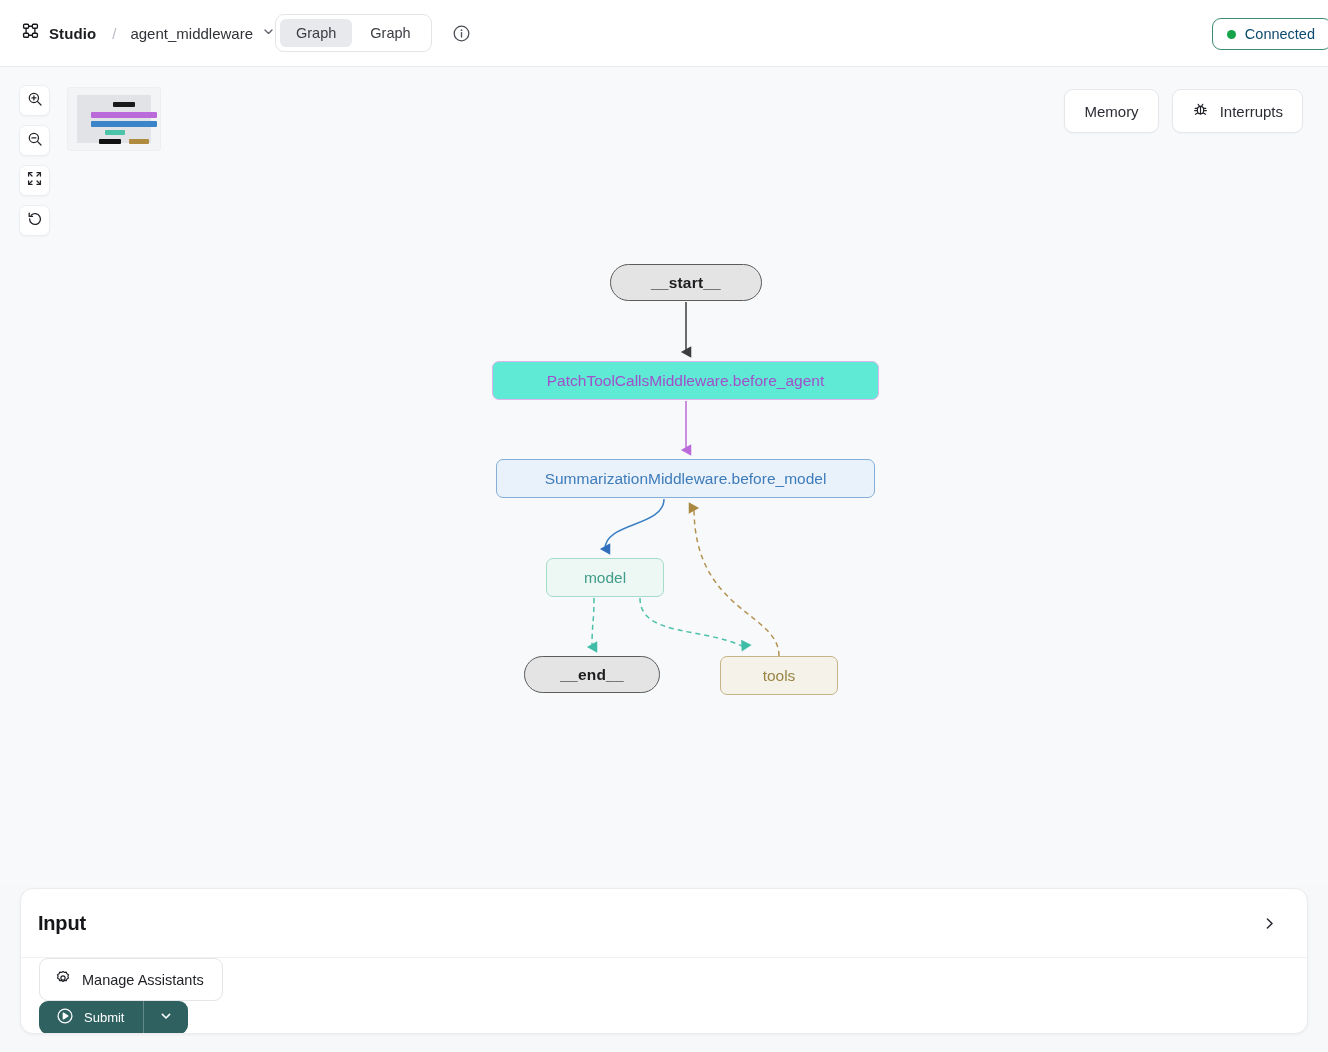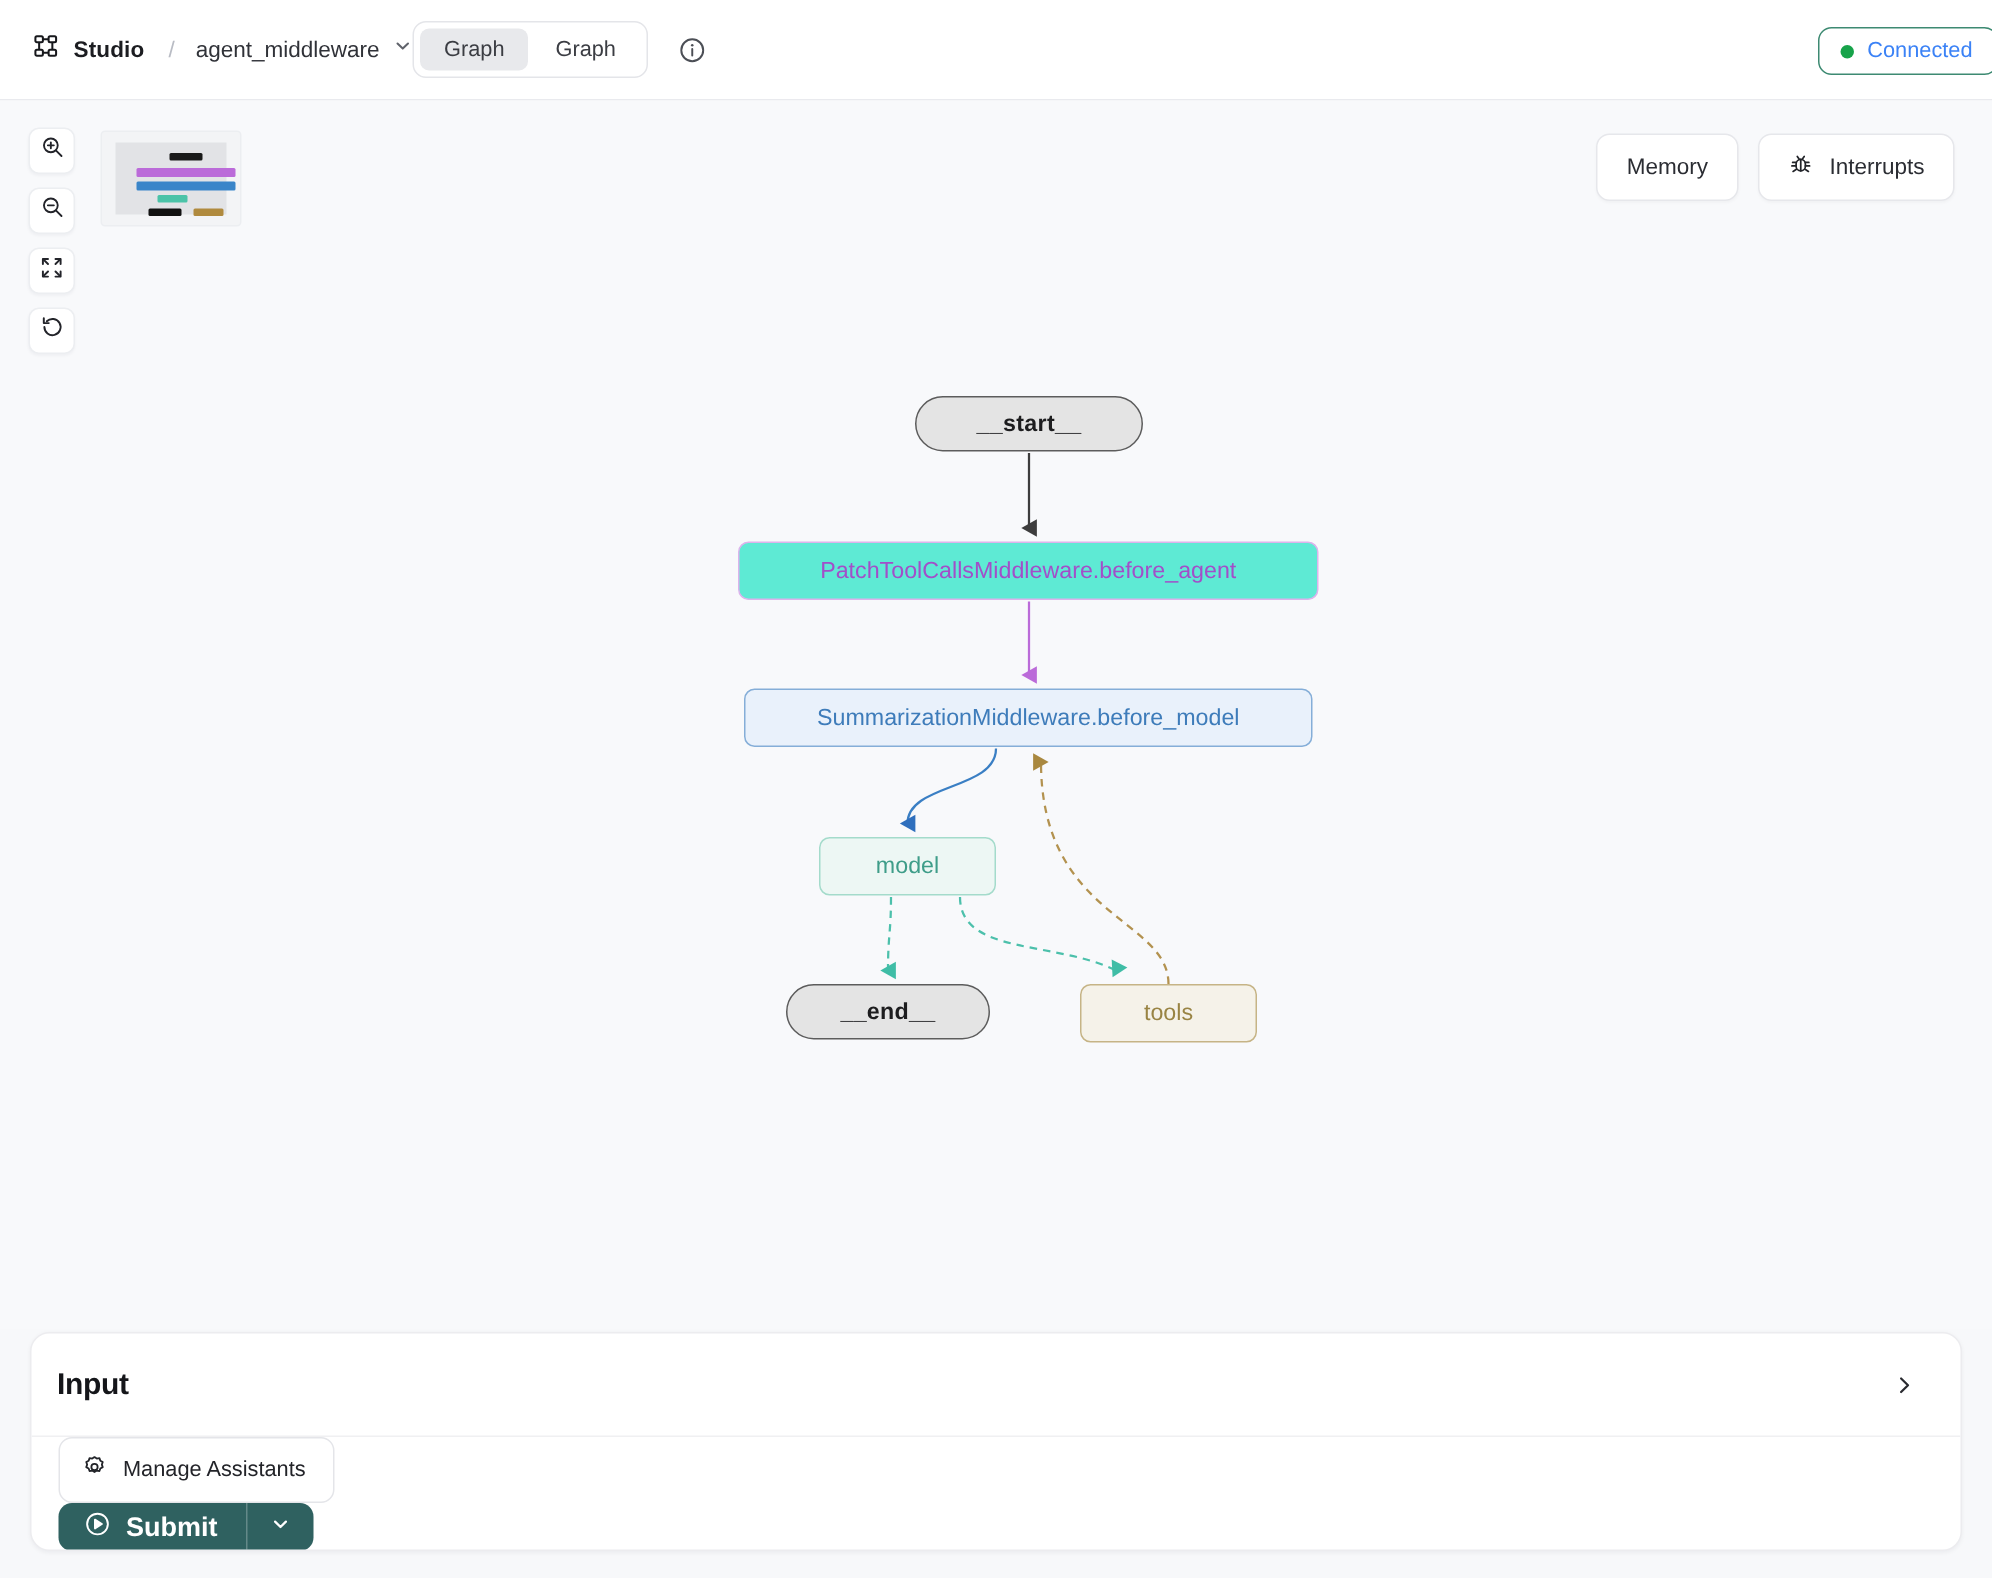--- a/index.html
+++ b/index.html
@@ -33,21 +33,21 @@
   }
   .tab.active { background: #e8e9ec; }
   .info-btn { margin-left: 20px; display: flex; align-items: center; cursor: pointer; }
   .conn-badge {
     position: absolute; right: -4px; top: 18px;
     display: flex; align-items: center; gap: 9px;
     border: 1px solid #3d8a72; border-radius: 9px;
     padding: 7px 16px 7px 14px; background: #fff;
   }
   .conn-dot { width: 9px; height: 9px; border-radius: 50%; background: #17a34a; }
-  .conn-text { font-size: 14.5px; color: #3b82f6; }
+  .conn-text { font-size: 14.5px; color: #0c4a6e; }
 
   
   .canvas {
     position: absolute; top: 67px; left: 0; width: 1328px; height: 819px;
     background: #f8f9fb; overflow: hidden;
   }
   .ctrl-col { position: absolute; left: 19px; top: 18px; display: flex; flex-direction: column; gap: 9px; }
   .ctrl-btn {
     width: 31px; height: 31px; background: #ffffff; border: 1px solid #eceef1;
     border-radius: 7px; display: flex; align-items: center; justify-content: center;
@@ -103,21 +103,21 @@
     flex-direction: column;
   }
   .manage-btn {
     display: flex; align-items: center; gap: 11px;
     background: #fff; border: 1px solid #e4e5e9; border-radius: 9px;
     padding: 11px 18px 11px 15px; font-size: 14.5px; color: #232429; cursor: pointer;
     font-family: "Liberation Sans", sans-serif;
   }
   .submit-wrap { display: flex; align-items: stretch; background: #2f6160; border-radius: 9px; overflow: hidden; cursor: pointer; }
   .submit-main { display: flex; align-items: center; gap: 10px; padding: 13px 19px 13px 17px; }
-  .submit-text { font-size: 18px; color: #ffffff; font-weight: 700; }
+  .submit-text { font-size: 13px; color: #ffffff; font-weight: 400; }
   .submit-div { width: 1px; background: rgba(255,255,255,.26); }
   .submit-caret { display: flex; align-items: center; padding: 0 15px; }
   .chev-right { display: flex; align-items: center; cursor: pointer; }
 </style>
 </head>
 <body>
 
 <div id="app">
 
   <div class="topbar">

